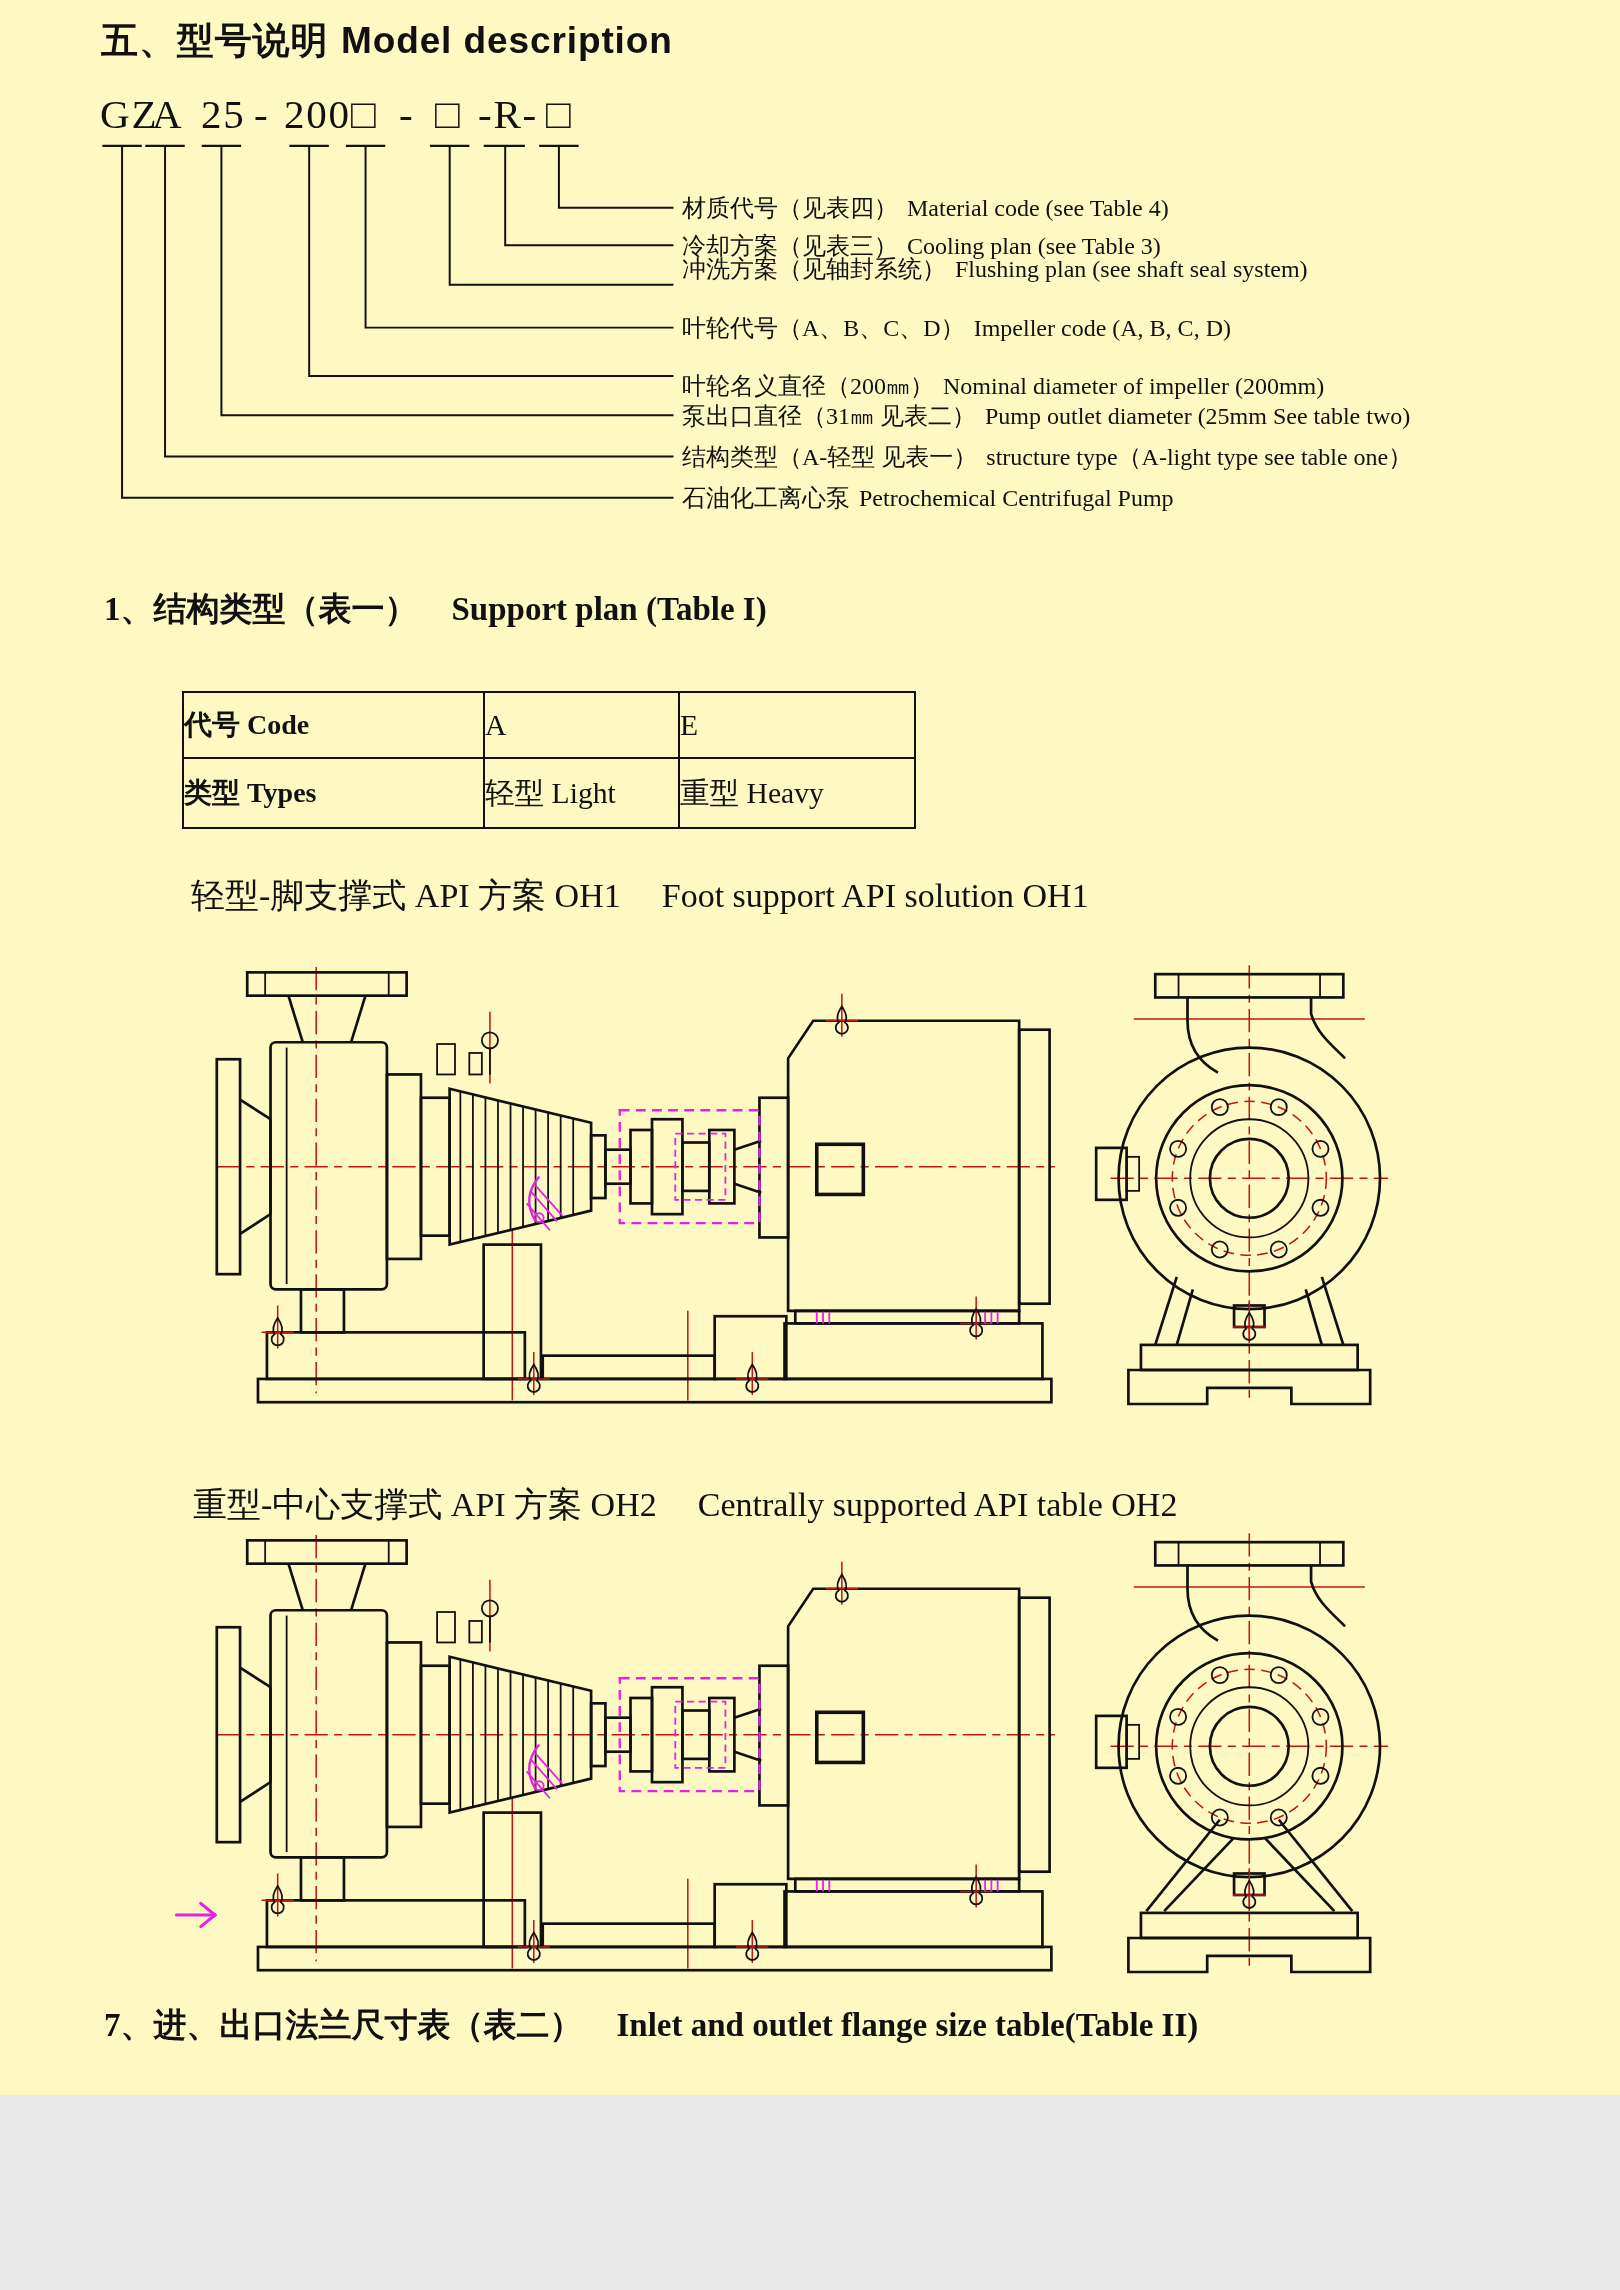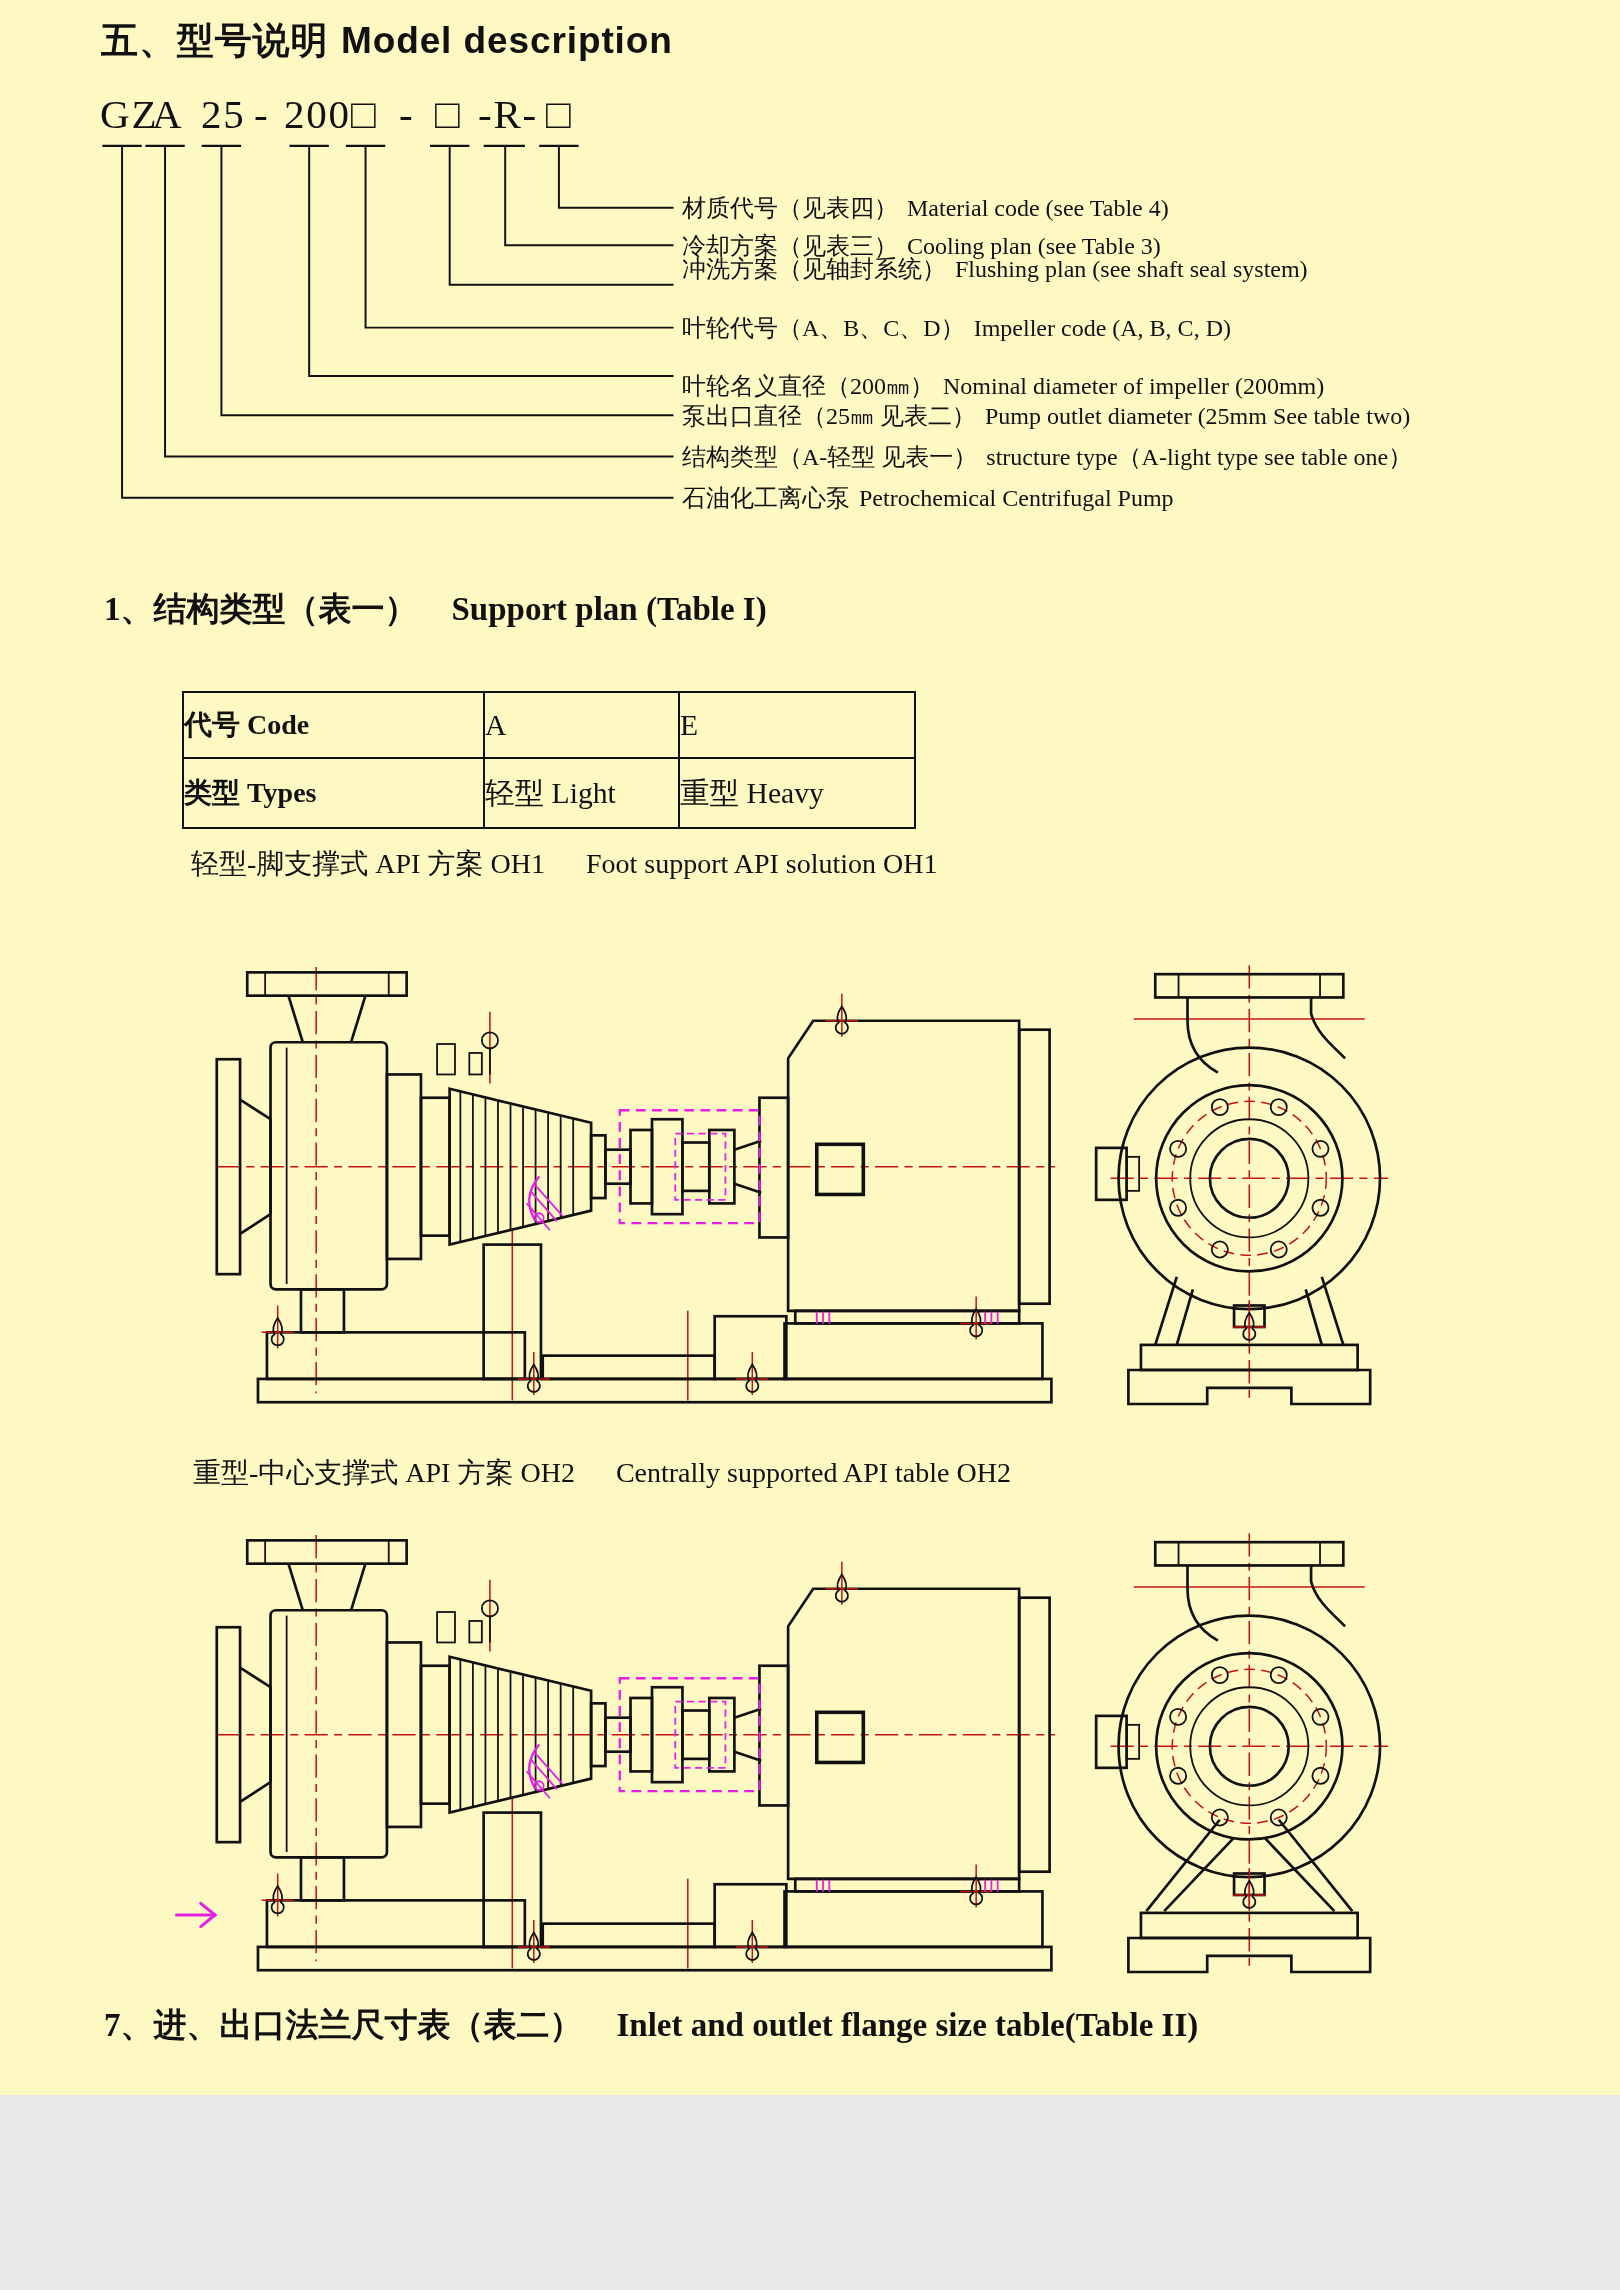--- a/index.html
+++ b/index.html
@@ -20,21 +20,21 @@
   .desc-row{position:absolute;left:682px;height:39px;line-height:39px;font-size:24px;white-space:nowrap;}
   .desc-row .en{margin-left:9px;}
   
   .h2{font-size:33px;font-weight:bold;white-space:nowrap;}
   .h2 .en{margin-left:34px;}
   
   table.t1{position:absolute;left:182px;top:691px;border-collapse:collapse;table-layout:fixed;}
   .t1 td{border:2.7px solid #111;text-align:left;vertical-align:middle;font-size:29.6px;padding:0;}
   .t1 .lbl{font-weight:bold;font-size:28px;}
   
-  .cap{font-size:28px;white-space:nowrap;}
+  .cap{font-size:34px;white-space:nowrap;margin-top:28px;}
   .cap .en{margin-left:41px;}
   
   svg.fig{position:absolute;}
   svg .k2{stroke-width:2;}
   svg .k4{stroke-width:4;}
   svg .r{stroke:var(--centerline,#c41414);fill:none;stroke-width:1.7;}
   svg .rd{stroke-dasharray:26 7 9 7;}
   svg .m{stroke:var(--guard,#e421e4);fill:none;}
 </style>
 </head>
@@ -80,21 +80,21 @@
       <polyline points="184,164 184,510 752,510"></polyline>
       <polyline points="136,164 136,556 752,556"></polyline>
     </g>
   </svg>
 
   <div class="desc-row" style="top:189px"><span class="zh">材质代号（见表四）</span><span class="en">Material code (see Table 4)</span></div>
   <div class="desc-row" style="top:227px"><span class="zh">冷却方案（见表三）</span><span class="en">Cooling plan (see Table 3)</span></div>
   <div class="desc-row" style="top:250px"><span class="zh">冲洗方案（见轴封系统）</span><span class="en">Flushing plan (see shaft seal system)</span></div>
   <div class="desc-row" style="top:309px"><span class="zh">叶轮代号（A、B、C、D）</span><span class="en">Impeller code (A, B, C, D)</span></div>
   <div class="desc-row" style="top:367px"><span class="zh">叶轮名义直径（200㎜）</span><span class="en">Nominal diameter of impeller (200mm)</span></div>
-  <div class="desc-row" style="top:397px"><span class="zh">泵出口直径（25㎜ 见表二）</span><span class="en">Pump outlet diameter (25mm See table two)</span></div>
+  <div class="desc-row" style="top:397px"><span class="zh">泵出口直径（31㎜ 见表二）</span><span class="en">Pump outlet diameter (25mm See table two)</span></div>
   <div class="desc-row" style="top:438px"><span class="zh">结构类型（A-轻型 见表一）</span><span class="en">structure type（A-light type see table one）</span></div>
   <div class="desc-row" style="top:479px"><span class="zh">石油化工离心泵</span><span class="en">Petrochemical Centrifugal Pump</span></div>
 
   <div class="abs h2" style="left:104px;top:587px">
     <span class="zh">1、结构类型（表一）</span><span class="en">Support plan (Table I)</span>
   </div>
 
   <table class="t1">
     <colgroup>
         <col style="width:301px">

